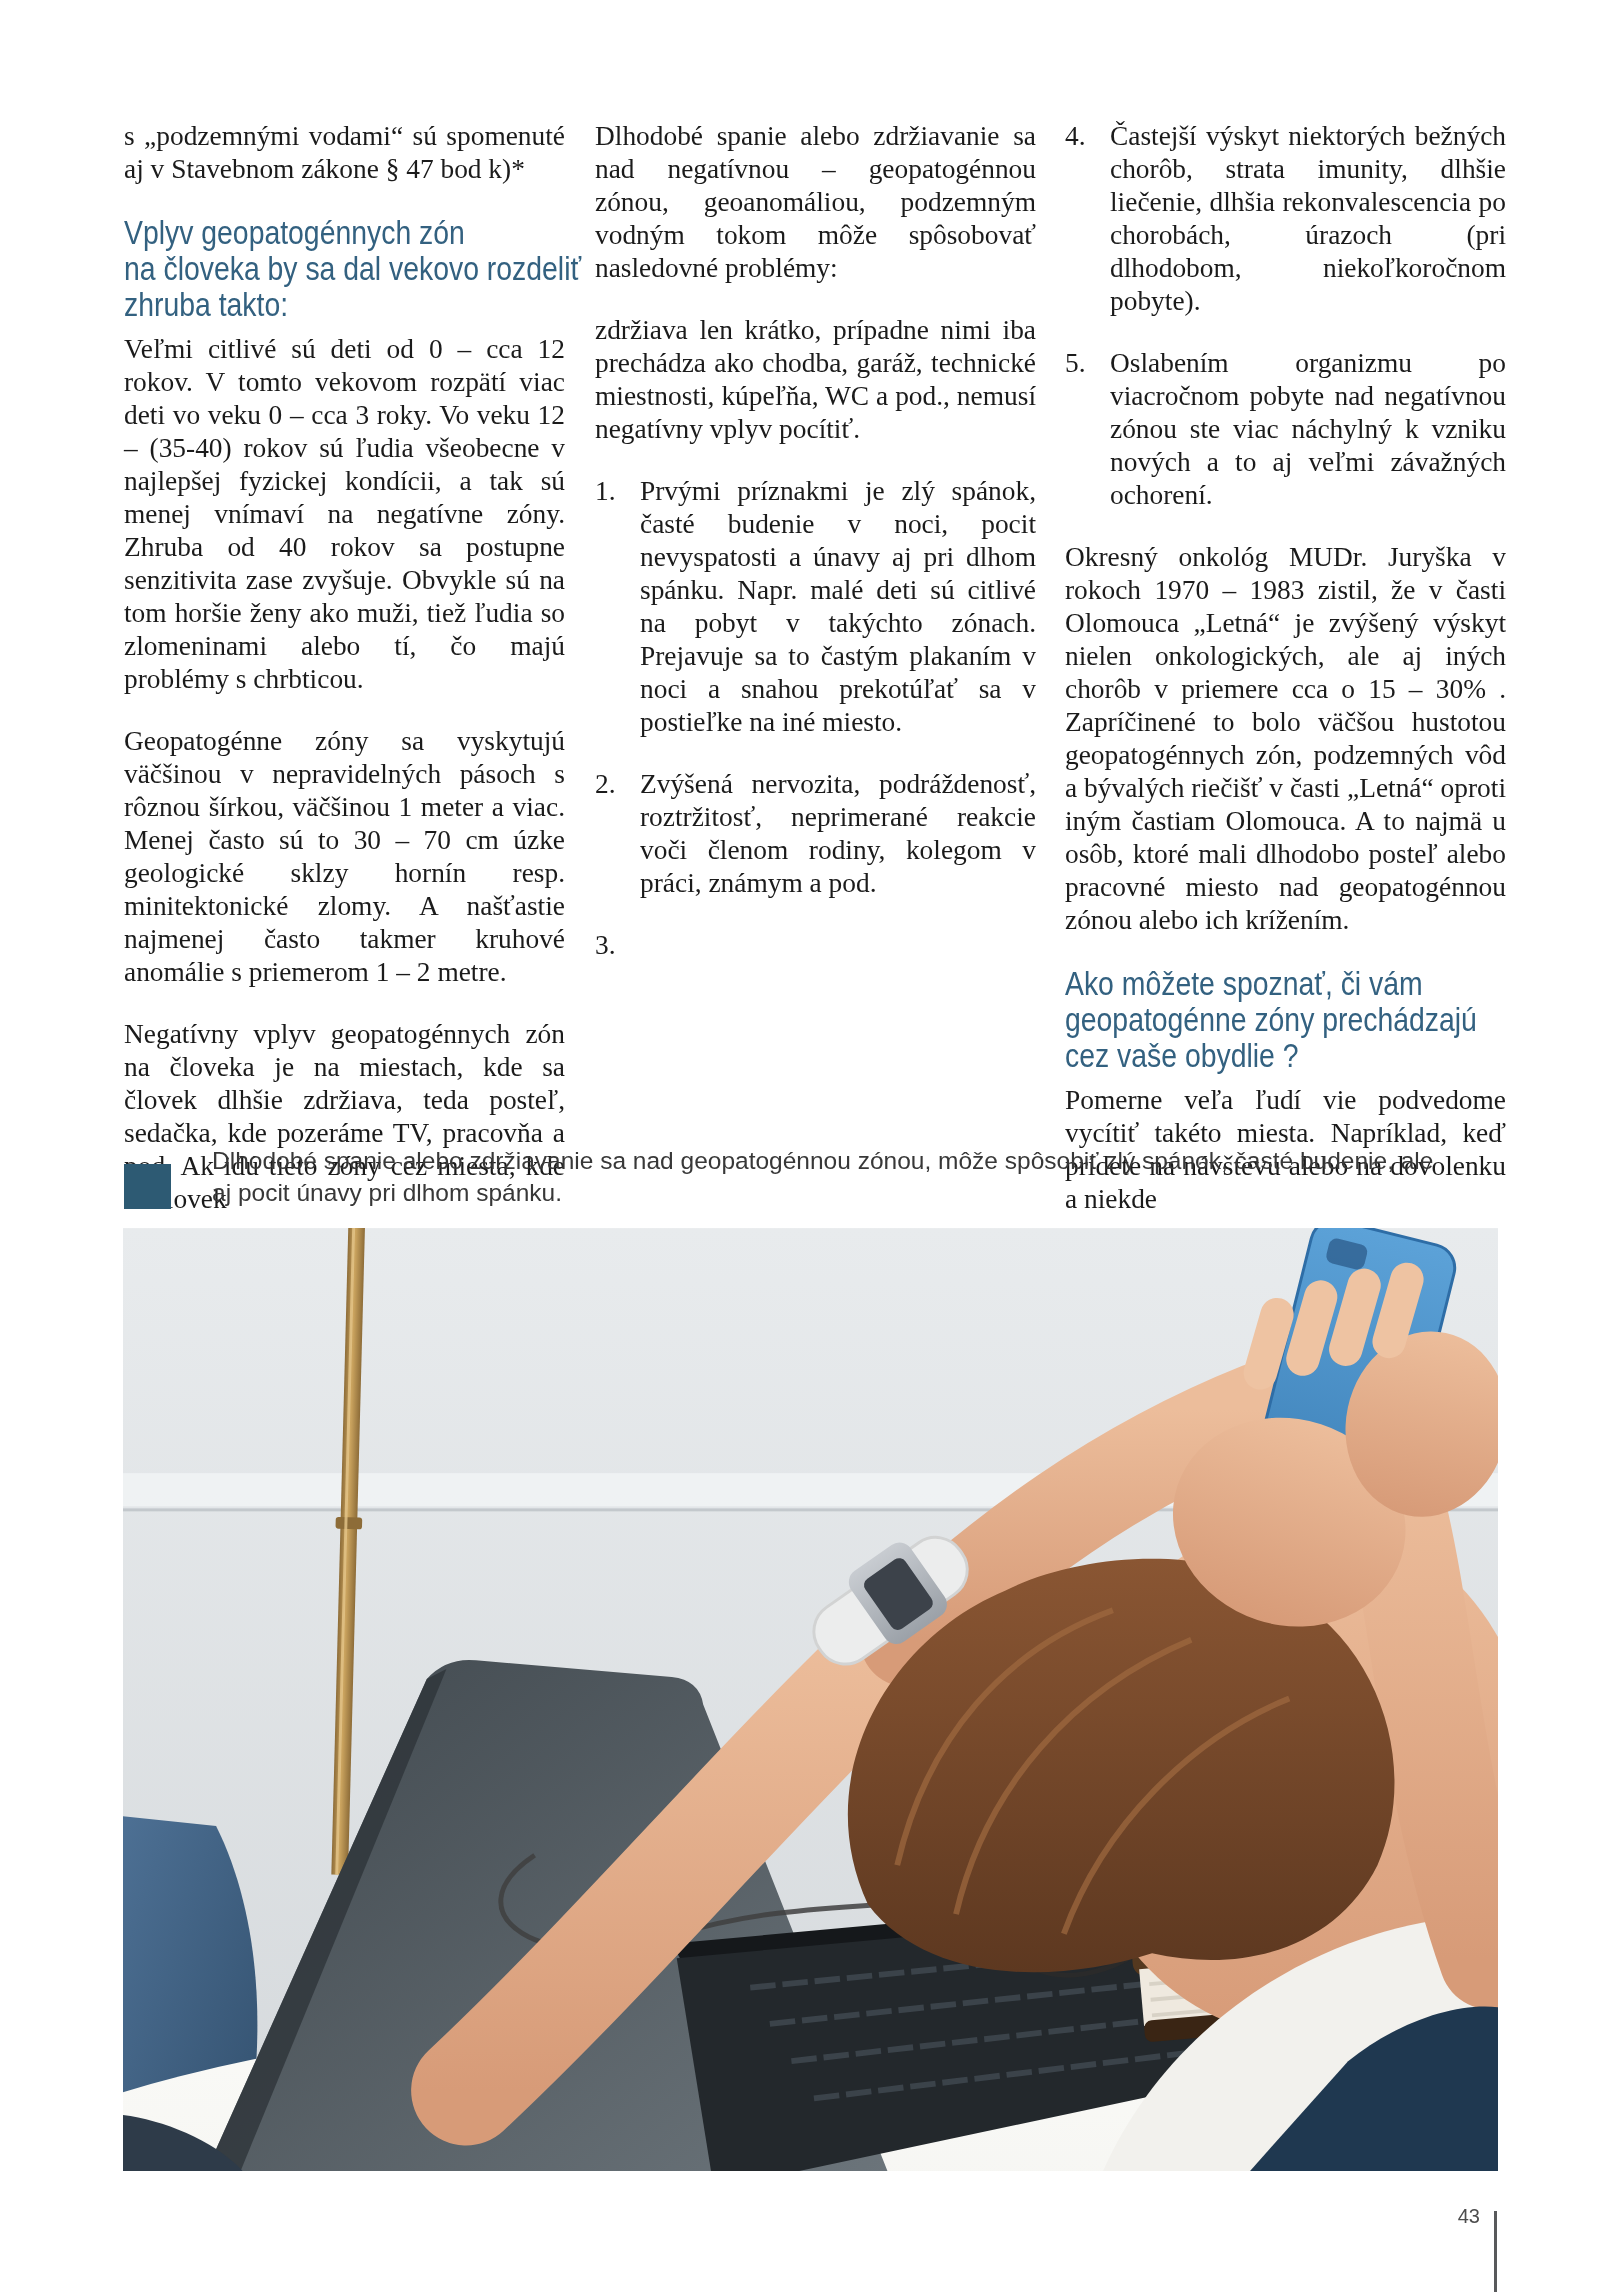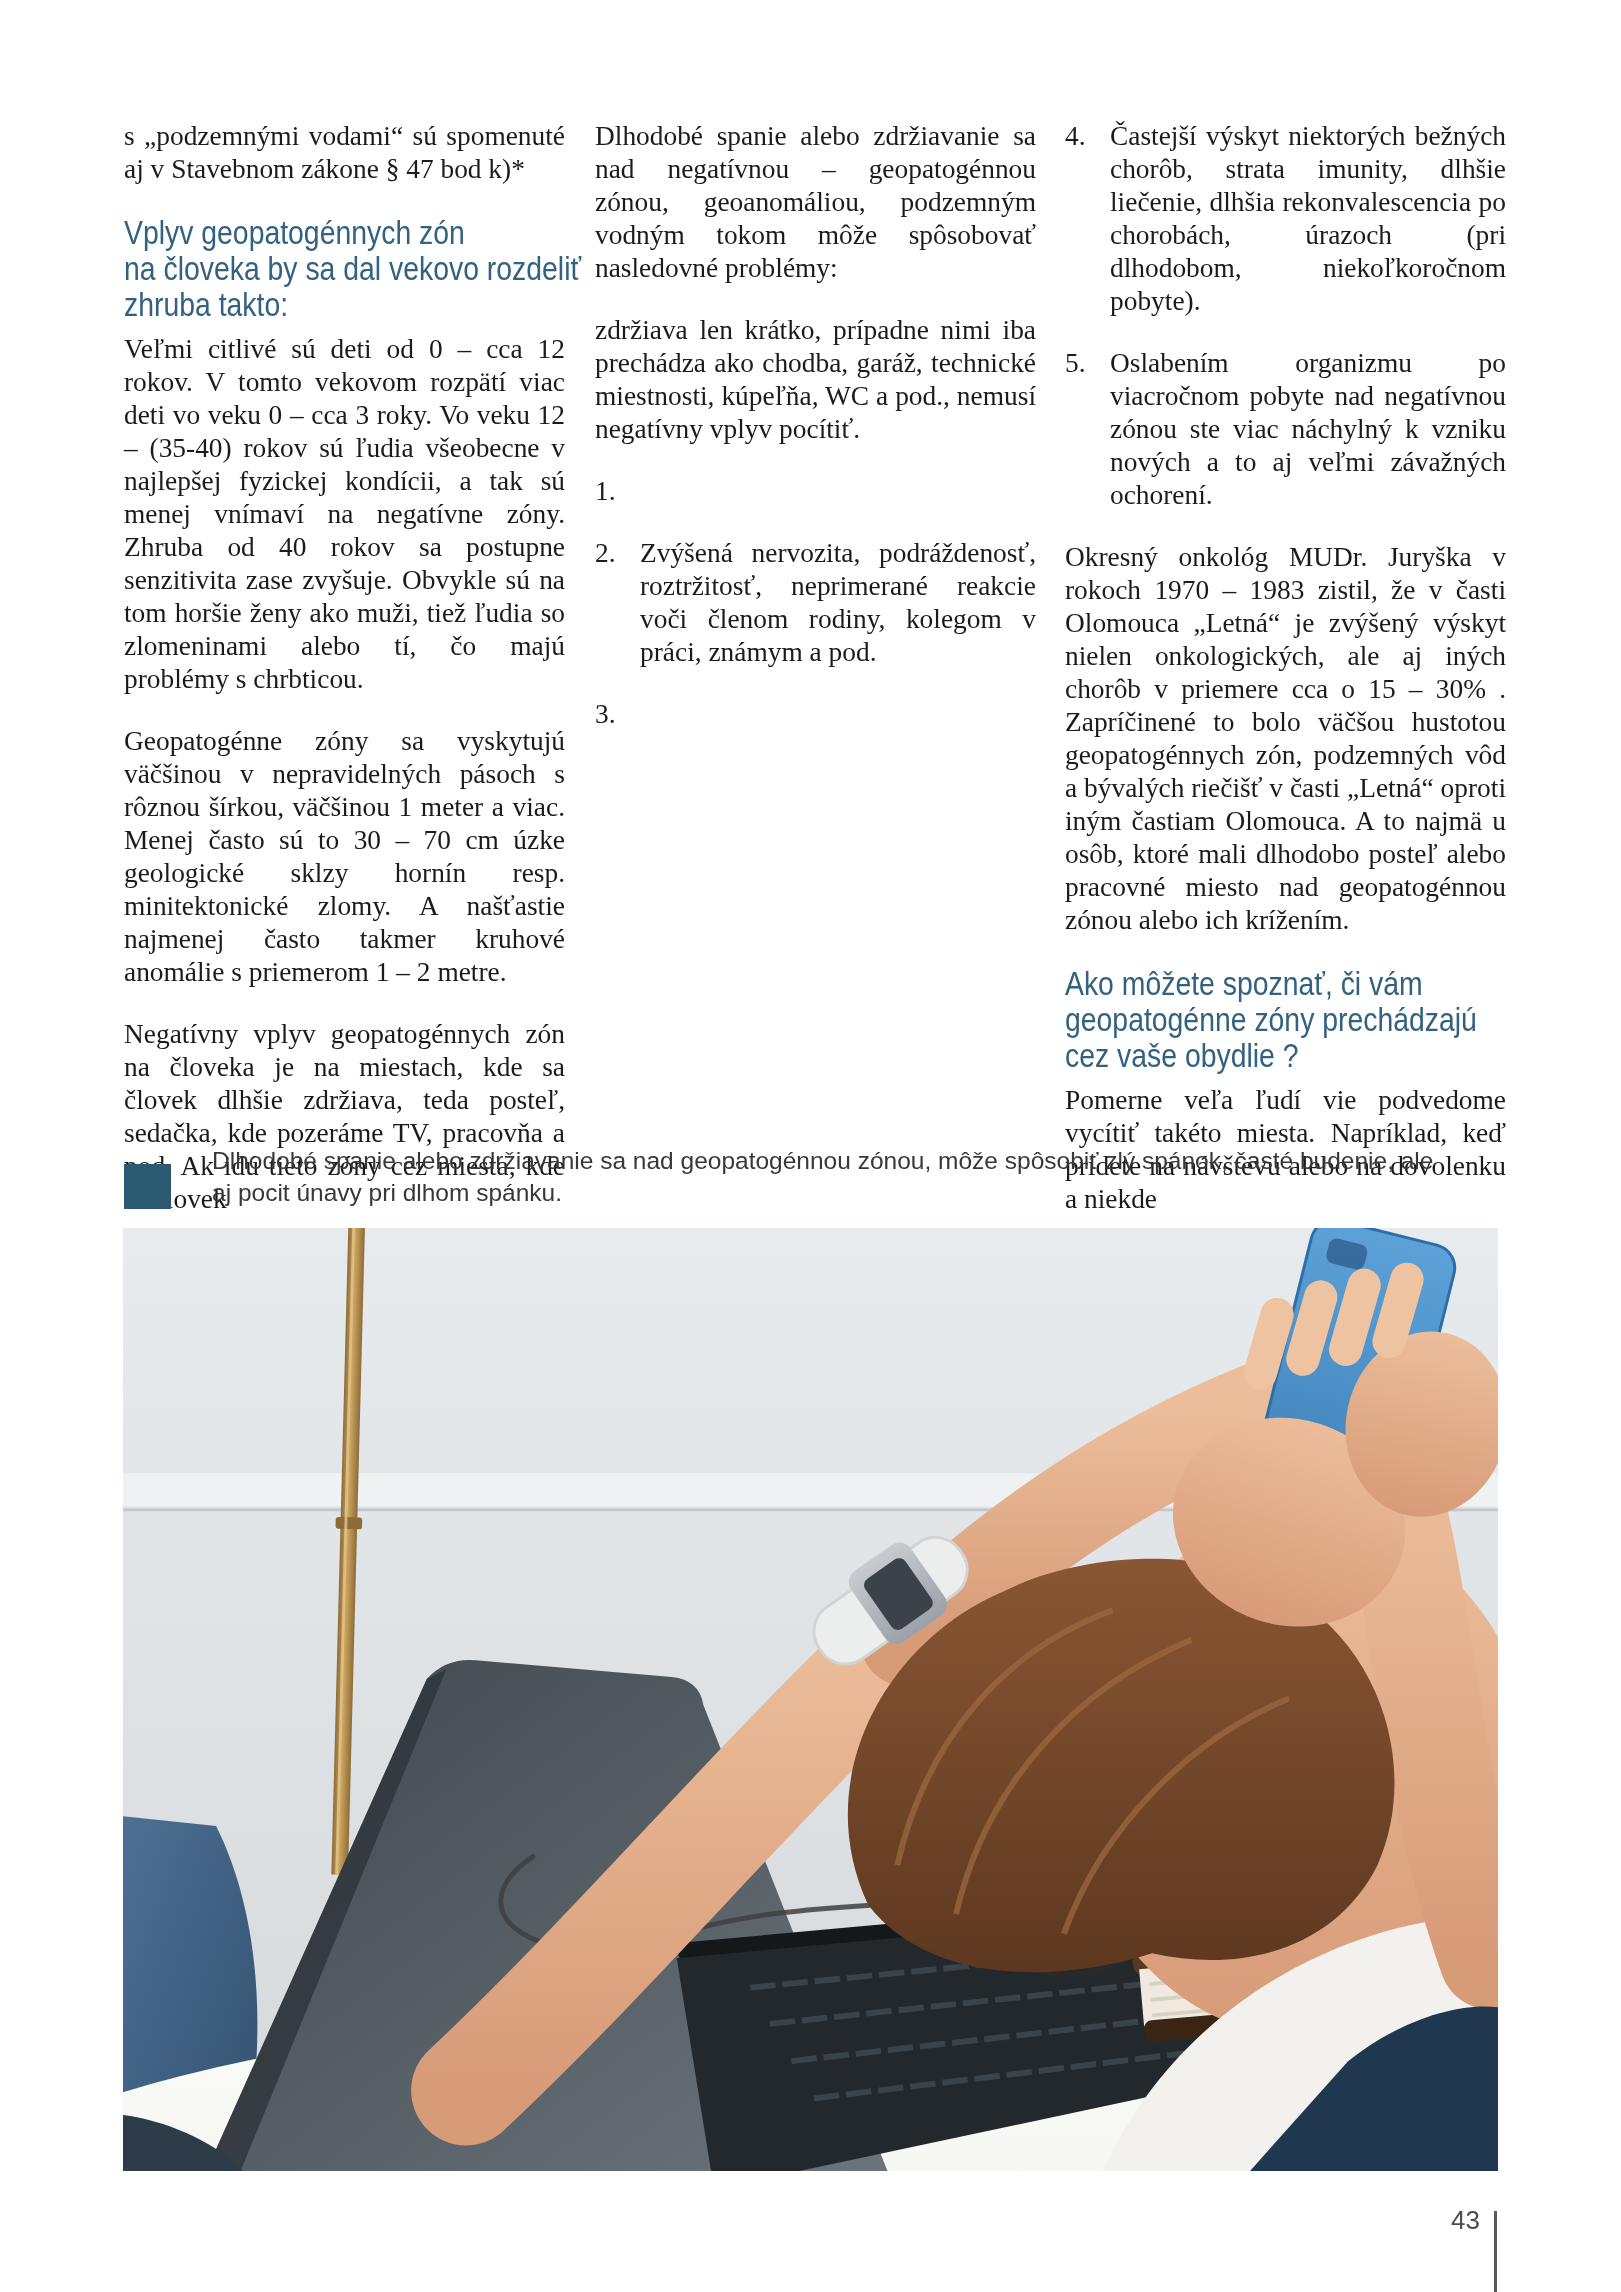--- a/index.html
+++ b/index.html
@@ -22,21 +22,21 @@
   
   .caption-row{position:absolute;left:124px;top:1145px;width:1372px;display:flex;align-items:flex-end;}
   .caption-square{width:47px;height:45px;background:#2d5a73;flex:0 0 auto;}
   .caption-text{margin-left:41px;width:1235px;font-family:"Liberation Sans",sans-serif;
                 font-size:24.5px;line-height:32px;color:#383838;text-align:left;}
   
   .photo{position:absolute;left:123px;top:1228px;width:1375px;height:943px;overflow:hidden;}
   .photo svg{display:block;}
   
   .page-number{position:absolute;left:1387px;top:2205px;width:93px;text-align:right;
-               font-family:"Liberation Sans",sans-serif;font-size:26px;color:#4d4d4d;}
+               font-family:"Liberation Sans",sans-serif;font-size:20px;color:#4d4d4d;}
   .footer-rule{position:absolute;left:1494px;top:2211px;width:2.9px;height:81px;background:#58595b;}
 </style>
 </head>
 <body>
 
 <div class="col" id="col-left">
   <p>s „podzemnými vodami“ sú spomenuté aj v Stavebnom zákone § 47 bod k)*</p>
   <div class="heading">
     <div class="hl">Vplyv geopatogénnych zón</div>
     <div class="hl">na človeka by sa dal vekovo rozdeliť</div>
@@ -45,20 +45,21 @@
   <p>Veľmi citlivé sú deti od 0 – cca 12 rokov. V tomto vekovom rozpätí viac deti vo veku 0 – cca 3 roky. Vo veku 12 – (35-40) rokov sú ľudia všeobecne v najlepšej fyzickej kondícii, a tak sú menej vnímaví na negatívne zóny. Zhruba od 40 rokov sa postupne senzitivita zase zvyšuje. Obvykle sú na tom horšie ženy ako muži, tiež ľudia so zlomeninami alebo tí, čo majú problémy s chrbticou.</p>
   <p>Geopatogénne zóny sa vyskytujú väčšinou v nepravidelných pásoch s rôznou šírkou, väčšinou 1 meter a viac. Menej často sú to 30 – 70 cm úzke geologické sklzy hornín resp. minitektonické zlomy. A našťastie najmenej často takmer kruhové anomálie s priemerom 1 – 2 metre.</p>
   <p>Negatívny vplyv geopatogénnych zón na človeka je na miestach, kde sa človek dlhšie zdržiava, teda posteľ, sedačka, kde pozeráme TV, pracovňa a pod. Ak idú tieto zóny cez miesta, kde sa človek</p>
 </div>
 
 <div class="col" id="col-mid">
   <p>Dlhodobé spanie alebo zdržiavanie sa nad negatívnou – geopatogénnou zónou, geoanomáliou, podzemným vodným tokom môže spôsobovať nasledovné problémy:</p>
   <p>zdržiava len krátko, prípadne nimi iba prechádza ako chodba, garáž, technické miestnosti, kúpeľňa, WC a pod., nemusí negatívny vplyv pocítiť.</p>
   <div class="num-item">
     <div class="num">1.</div>
+    <div class="itxt">Prvými príznakmi je zlý spánok, časté budenie v noci, pocit nevyspatosti a únavy aj pri dlhom spánku. Napr. malé deti sú citlivé na pobyt v takýchto zónach. Prejavuje sa to častým plakaním v noci a snahou prekotúľať sa v postieľke na iné miesto.</div>
   </div>
   <div class="num-item">
     <div class="num">2.</div>
     <div class="itxt">Zvýšená nervozita, podráždenosť, roztržitosť, neprimerané reakcie voči členom rodiny, kolegom v práci, známym a pod.</div>
   </div>
   <div class="num-item">
     <div class="num">3.</div>
   </div>
 </div>
 

